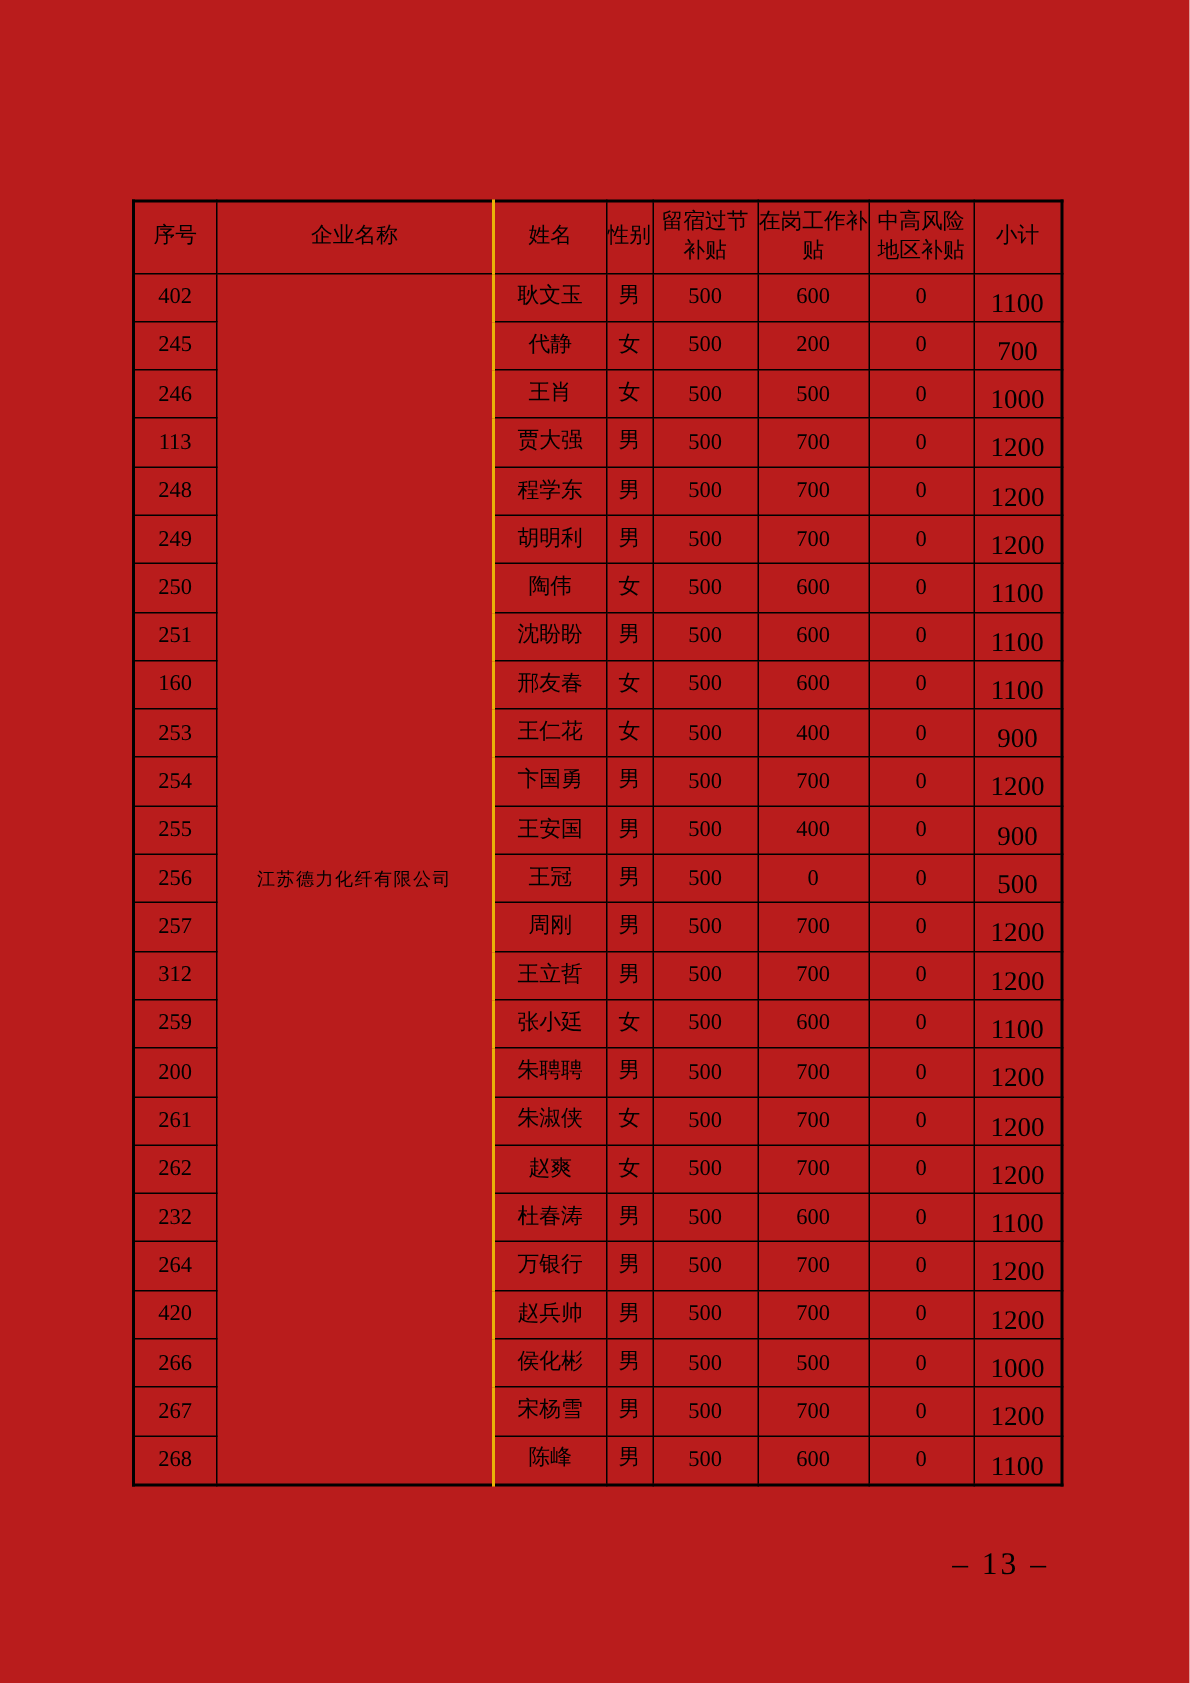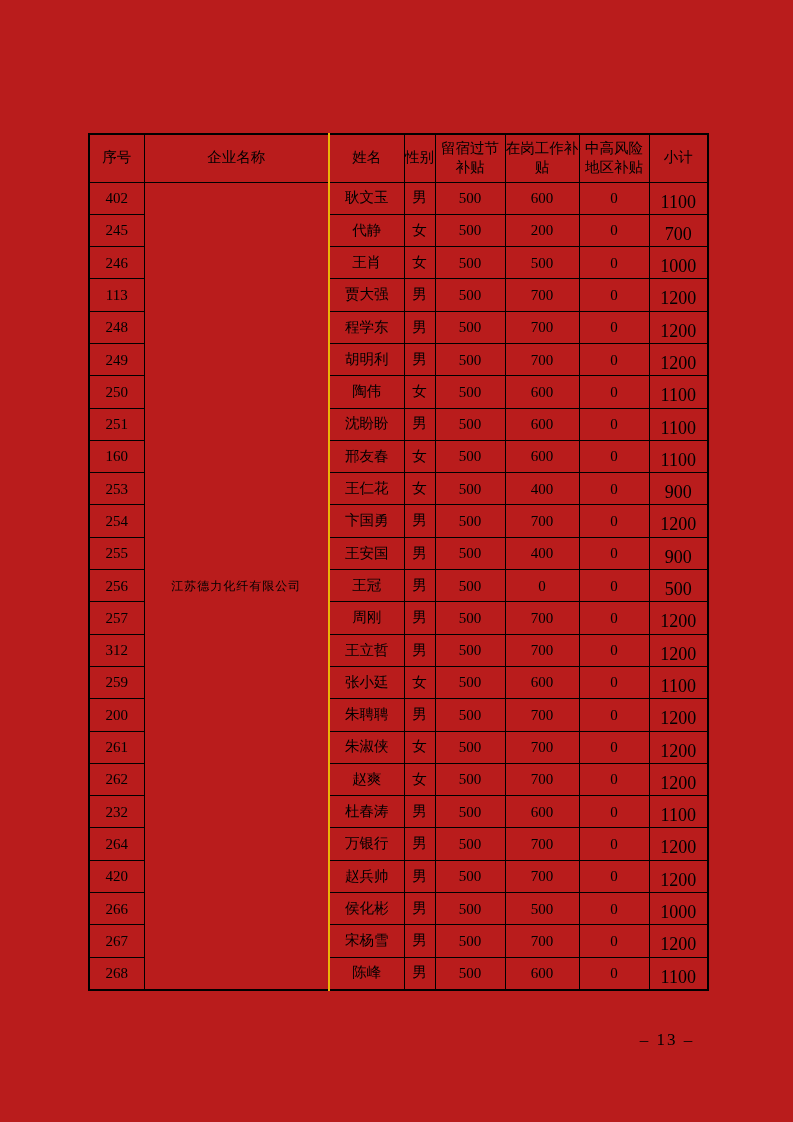--- a/index.html
+++ b/index.html
@@ -41,21 +41,21 @@
   th.th-name, td.name-cell { border-left: 2px solid #eab308; }
   td.num-cell { font-size: 15px; }
   td.subtotal-cell { font-size: 18px; padding-top: 7px; }
   td.company-cell { font-size: 12px; letter-spacing: 1px; border-radius: 27px; }
   .page-number {
     position: absolute;
     left: 612px;
     top: 1030px;
     width: 110px;
     text-align: center;
-    font-size: 17px;
+    font-size: 21px;
     letter-spacing: 2px;
     font-family: "Liberation Serif", "DejaVu Serif", serif;
   }
 </style>
 </head>
 <body>
 
 <div class="page">
 
   <table class="subsidy-table">

